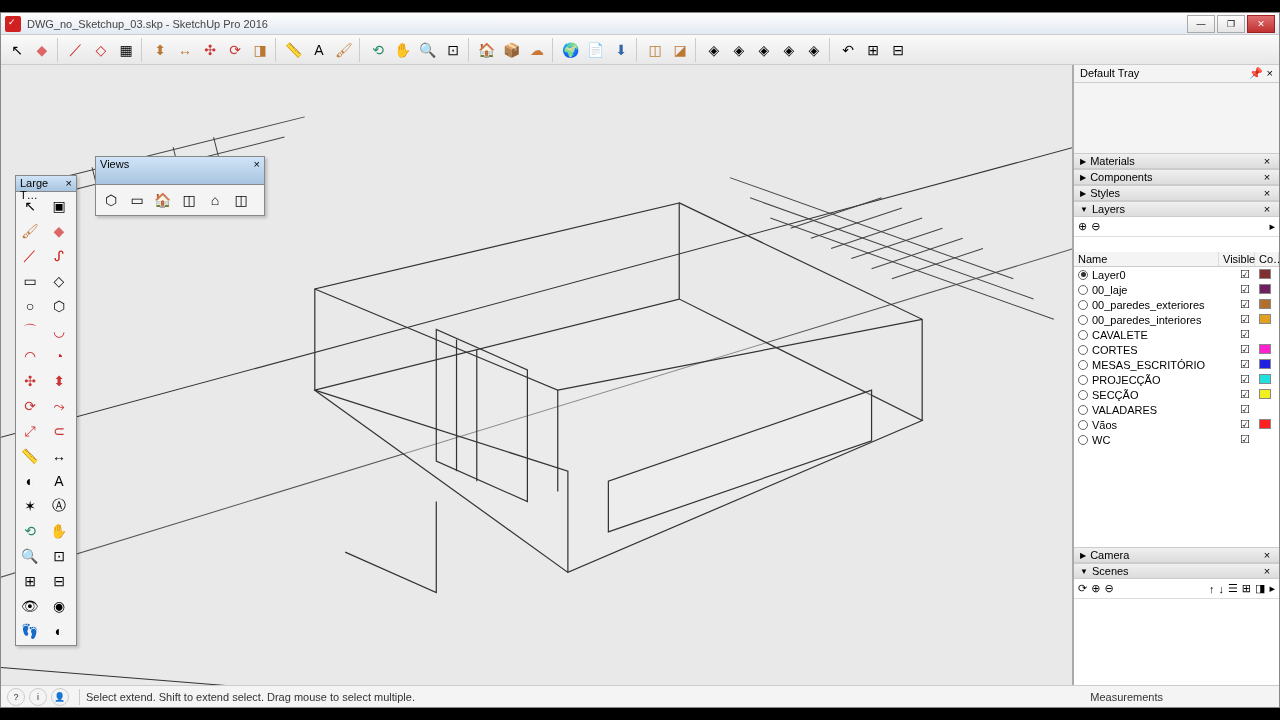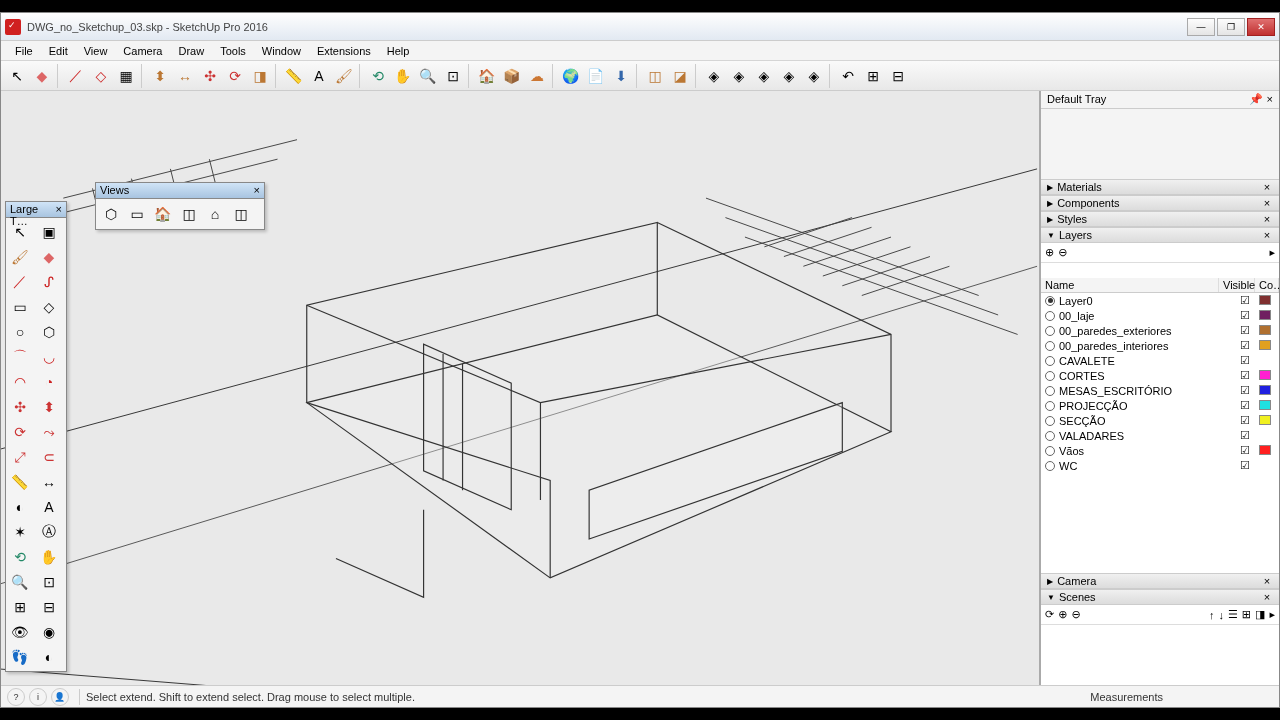--- a/index.html
+++ b/index.html
@@ -1,40 +1,40 @@
 <!DOCTYPE html>
 <html><head>
 <meta charset="utf-8">
 <style>
 * { margin: 0; padding: 0; box-sizing: border-box; font-family: "Segoe UI", Tahoma, sans-serif; font-size: 11px; }
 body { background: #000; width: 1280px; height: 720px; overflow: hidden; position: relative; }
 .app-window { position: absolute; top: 12px; left: 0; width: 1280px; height: 696px; background: #f0f0f0; border: 1px solid #888; display: flex; flex-direction: column; }
-.titlebar { height: 28px; background: linear-gradient(to bottom, #fefefe, #e2e9f2); display: flex; align-items: center; padding: 0 4px; border-bottom: 1px solid #ccc; }
+.titlebar { height: 22px; background: linear-gradient(to bottom, #fefefe, #e2e9f2); display: flex; align-items: center; padding: 0 4px; border-bottom: 1px solid #ccc; }
 .titlebar .app-icon { width: 16px; height: 16px; background: #d02020; border-radius: 2px; margin-right: 6px; position: relative; }
 .titlebar .app-icon::after { content: "✓"; color: #fff; font-size: 9px; position: absolute; left: 3px; top: 1px; }
 .titlebar .title { color: #444; flex: 0 0 auto; }
 .titlebar .spacer { flex: 1; }
 .winbtns { display: flex; }
 .winbtn { width: 28px; height: 18px; display: flex; align-items: center; justify-content: center; border: 1px solid #aaa; background: linear-gradient(to bottom,#fdfdfd,#e5e5e5); margin-left: 2px; font-size: 9px; cursor: pointer; }
 .winbtn.close { background: linear-gradient(to bottom,#e07070,#c03030); color: #fff; border-color: #a02020; }
 .menubar { height: 20px; background: #f4f4f4; display: flex; align-items: center; padding-left: 6px; border-bottom: 1px solid #d5d5d5; }
 .menubar span { padding: 2px 8px; cursor: pointer; }
 .toolbar-main { height: 30px; background: linear-gradient(to bottom,#fafafa,#e8e8e8); display: flex; align-items: center; padding: 0 4px; border-bottom: 1px solid #ccc; gap: 1px; }
 .tbtn { width: 24px; height: 24px; border: 1px solid transparent; display: flex; align-items: center; justify-content: center; border-radius: 2px; cursor: pointer; font-size: 14px; }
 .tsep { width: 4px; height: 24px; border-left: 1px solid #ccc; margin: 0 2px; }
 .content { flex: 1; display: flex; position: relative; overflow: hidden; }
 .viewport { flex: 1; background: #e9e9e9; position: relative; border-right: 1px solid #aaa; }
 .viewport svg { width: 100%; height: 100%; }
-.left-toolbox { position: absolute; left: 4px; top: 110px; width: 62px; background: #f4f4f4; border: 1px solid #888; box-shadow: 2px 2px 3px rgba(0,0,0,.2); z-index: 5; }
+.left-toolbox { position: absolute; left: 14px; top: 110px; width: 62px; background: #f4f4f4; border: 1px solid #888; box-shadow: 2px 2px 3px rgba(0,0,0,.2); z-index: 5; }
 .left-toolbox .tb-title { height: 16px; background: linear-gradient(to bottom,#d0e4f7,#a8c4e0); font-size: 10px; padding: 1px 4px; display: flex; justify-content: space-between; border-bottom: 1px solid #888; }
 .left-toolbox .tb-grid { display: grid; grid-template-columns: 28px 28px; gap: 1px; padding: 2px; }
 .views-float { position: absolute; left: 94px; top: 91px; width: 170px; background: #f4f4f4; border: 1px solid #888; box-shadow: 2px 2px 3px rgba(0,0,0,.2); z-index: 6; }
-.views-float .tb-title { height: 16px; background: linear-gradient(to bottom,#d0e4f7,#a8c4e0); font-size: 10px; padding: 1px 4px; display: flex; justify-content: space-between; border-bottom: 1px solid #888; }
+.views-float .tb-title { height: 28px; background: linear-gradient(to bottom,#d0e4f7,#a8c4e0); font-size: 10px; padding: 1px 4px; display: flex; justify-content: space-between; border-bottom: 1px solid #888; }
 .views-float .vrow { display: flex; padding: 3px; gap: 2px; }
-.right-tray { width: 239px; background: #f4f4f4; display: flex; flex-direction: column; border-left: 1px solid #aaa; }
+.right-tray { width: 206px; background: #f4f4f4; display: flex; flex-direction: column; border-left: 1px solid #aaa; }
 .tray-header { height: 18px; font-size: 10px; padding: 2px 6px; border-bottom: 1px solid #ccc; display: flex; justify-content: space-between; }
 .panel-title { height: 16px; background: linear-gradient(to bottom,#f0f0f0,#dcdcdc); border-top: 1px solid #ccc; border-bottom: 1px solid #ccc; font-size: 10px; padding: 1px 6px; display: flex; align-items: center; cursor: pointer; }
 .panel-title .arrow { margin-right: 4px; font-size: 8px; }
 .panel-title .x { margin-left: auto; width: 12px; text-align: center; }
 .layers-body { flex: 0 0 auto; background: #fff; font-size: 10px; }
 .layers-toolbar { height: 20px; display: flex; align-items: center; padding: 0 4px; gap: 4px; border-bottom: 1px solid #ddd; }
 .lay-head { display: flex; border-bottom: 1px solid #ccc; background: #f4f4f4; margin-top: 15px; }
 .lay-head div { padding: 1px 4px; border-right: 1px solid #ddd; }
 .lay-row { display: flex; align-items: center; height: 15px; padding: 0 4px; }
 .lay-row .radio { width: 10px; height: 10px; border: 1px solid #666; border-radius: 50%; margin-right: 4px; display: flex; align-items: center; justify-content: center; }
@@ -59,31 +59,20 @@
     <div class="app-icon"></div>
     <div class="title">DWG_no_Sketchup_03.skp - SketchUp Pro 2016</div>
     <div class="spacer"></div>
     <div class="winbtns">
       <div class="winbtn">—</div>
       <div class="winbtn">❐</div>
       <div class="winbtn close">✕</div>
     </div>
   </div>
 
-  <div class="menubar">
-    <span>File</span>
-    <span>Edit</span>
-    <span>View</span>
-    <span>Camera</span>
-    <span>Draw</span>
-    <span>Tools</span>
-    <span>Window</span>
-    <span>Extensions</span>
-    <span>Help</span>
-  </div>
 
   <div class="toolbar-main">
     <div class="tbtn">↖</div>
     <div class="tbtn" style="color:#d66">◆</div>
     <div class="tsep"></div>
     <div class="tbtn" style="color:#c22">／</div>
     <div class="tbtn" style="color:#c22">◇</div>
     <div class="tbtn">▦</div>
     <div class="tsep"></div>
     <div class="tbtn" style="color:#b73">⬍</div>

